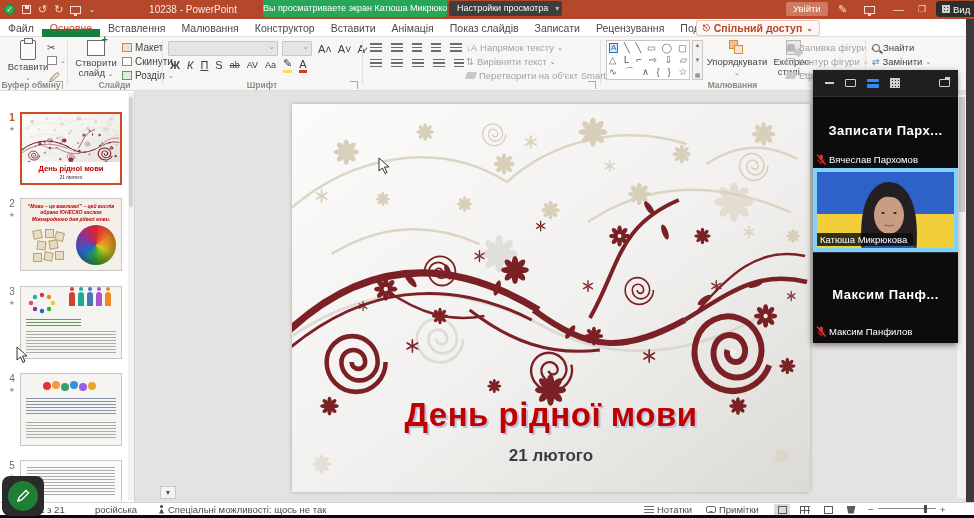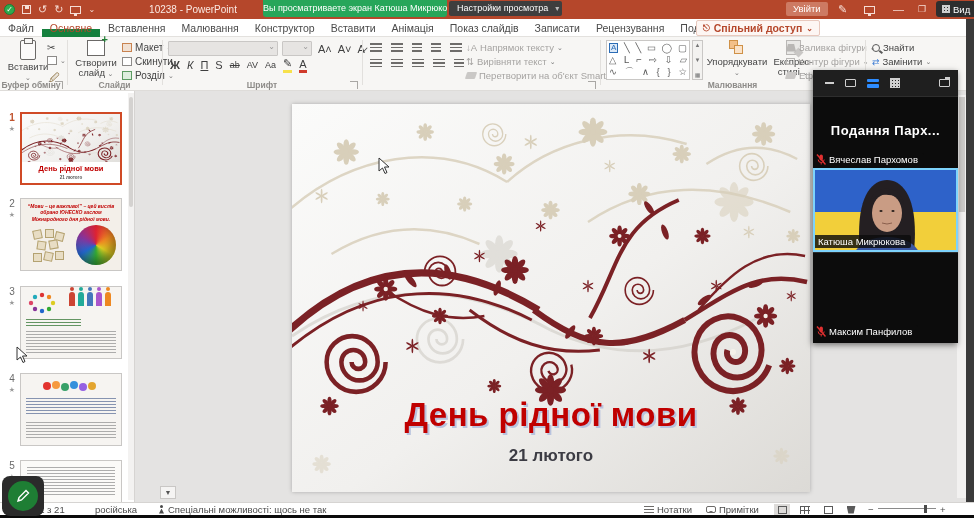--- a/index.html
+++ b/index.html
@@ -109,21 +109,21 @@
   .zp-toolbar{position:absolute;left:0;top:0;width:100%;height:26px;display:flex;align-items:center;gap:11px;padding-left:12px;}
   .zp-min{width:9px;height:2px;background:#cfcfcf;}
   .zp-speaker{width:11px;height:8px;border:1.5px solid #cfcfcf;border-radius:1px;}
   .zp-gallery{width:12px;height:9px;display:flex;flex-direction:column;justify-content:space-between;}
   .zp-gallery i{height:3.5px;background:#2d8cff;border-radius:1px;display:block;}
   .zp-popout{position:absolute;right:8px;top:9px;width:11px;height:8px;border:1.5px solid #cfcfcf;border-radius:1px;}
   .zp-popout::after{content:"";position:absolute;left:5px;top:-3px;width:5px;height:3px;background:#cfcfcf;}
   .tile{position:absolute;left:0;width:145px;background:#0c0c0c;border-top:1px solid #2e2e2e;overflow:hidden;}
   .tile-name{position:absolute;left:0;right:0;text-align:center;color:#fff;font-weight:bold;font-size:13px;letter-spacing:.5px;white-space:nowrap;}
   .name-chip{position:absolute;left:0;bottom:2px;display:flex;align-items:center;gap:3px;background:rgba(12,12,12,.82);color:#fff;font-size:9.5px;padding:1px 6px 1px 3px;border-radius:0 2px 2px 0;white-space:nowrap;}
-  .tile.video{border:2px solid #7dd3fc;padding-left:16px;}
+  .tile.video{border:4px solid #7dd3fc;padding-left:16px;}
 
   
   .statusbar{position:absolute;left:0;top:502px;width:974px;height:13px;background:#fff;border-top:1px solid #d6d4d2;font-size:9.5px;color:#4a4a4a;}
   .sb{position:absolute;top:0;height:13px;line-height:13px;white-space:nowrap;display:flex;align-items:center;gap:3px;}
   .sb-person{display:inline-block;width:7px;height:9px;position:relative;}
   .sb-person::before{content:"";position:absolute;left:2px;top:0;width:3px;height:3px;border-radius:50%;background:#4a4a4a;}
   .sb-person::after{content:"";position:absolute;left:1px;top:3.5px;width:5px;height:5px;background:#4a4a4a;clip-path:polygon(50% 0,100% 100%,0 100%);}
   .ic-notes{display:inline-block;width:10px;height:8px;background:repeating-linear-gradient(to bottom,#6e6c6a 0 1px,transparent 1px 3px);}
   .ic-comm{display:inline-block;width:10px;height:7px;border:1px solid #6e6c6a;border-radius:2px;position:relative;}
   .ic-comm::after{content:"";position:absolute;left:2px;bottom:-3px;border:2px solid transparent;border-top-color:#6e6c6a;}
@@ -631,21 +631,21 @@
       <span class="zp-min"></span>
       <span class="zp-speaker"></span>
       <span class="zp-gallery">
           <i></i>
           <i></i>
         </span>
       <span class="grid9" style="width:10px;height:10px"></span>
       <span class="zp-popout"></span>
     </div>
     <div class="tile" style="top:26px;height:72px">
-      <div class="tile-name" style="top:26px">Подання Парх...</div>
+      <div class="tile-name" style="top:26px">Записати Парх...</div>
       <div class="name-chip">
         <svg width="10" height="11" viewBox="0 0 10 11">
             <use href="#micoff"></use>
           </svg>
         <span>Вячеслав Пархомов</span>
       </div>
     </div>
     <div class="tile video" style="top:98px;height:84px">
       <svg viewBox="0 0 145 84" style="position:absolute;left:-2px;top:-2px;width:145px;height:84px">
         <rect width="145" height="44" fill="#2e62c9"></rect>
@@ -656,20 +656,21 @@
         <path d="M42 84 C52 64 96 64 106 84 Z" fill="#3b57a3"></path>
         <ellipse cx="68" cy="43" rx="1.6" ry="1.1" fill="#2a211d"></ellipse>
         <ellipse cx="80" cy="43" rx="1.6" ry="1.1" fill="#2a211d"></ellipse>
         <path d="M69 55 Q74 57 79 55" stroke="#8a5f4d" fill="none" stroke-width="1"></path>
       </svg>
       <div class="name-chip">
         <span>Катюша Микрюкова</span>
       </div>
     </div>
     <div class="tile" style="top:182px;height:91px">
+      <div class="tile-name" style="top:34px">Максим Панф...</div>
       <div class="name-chip" style="bottom:5px">
         <svg width="10" height="11" viewBox="0 0 10 11">
             <use href="#micoff"></use>
           </svg>
         <span>Максим Панфилов</span>
       </div>
     </div>
   </div>
 
   <div class="annotate-btn">

